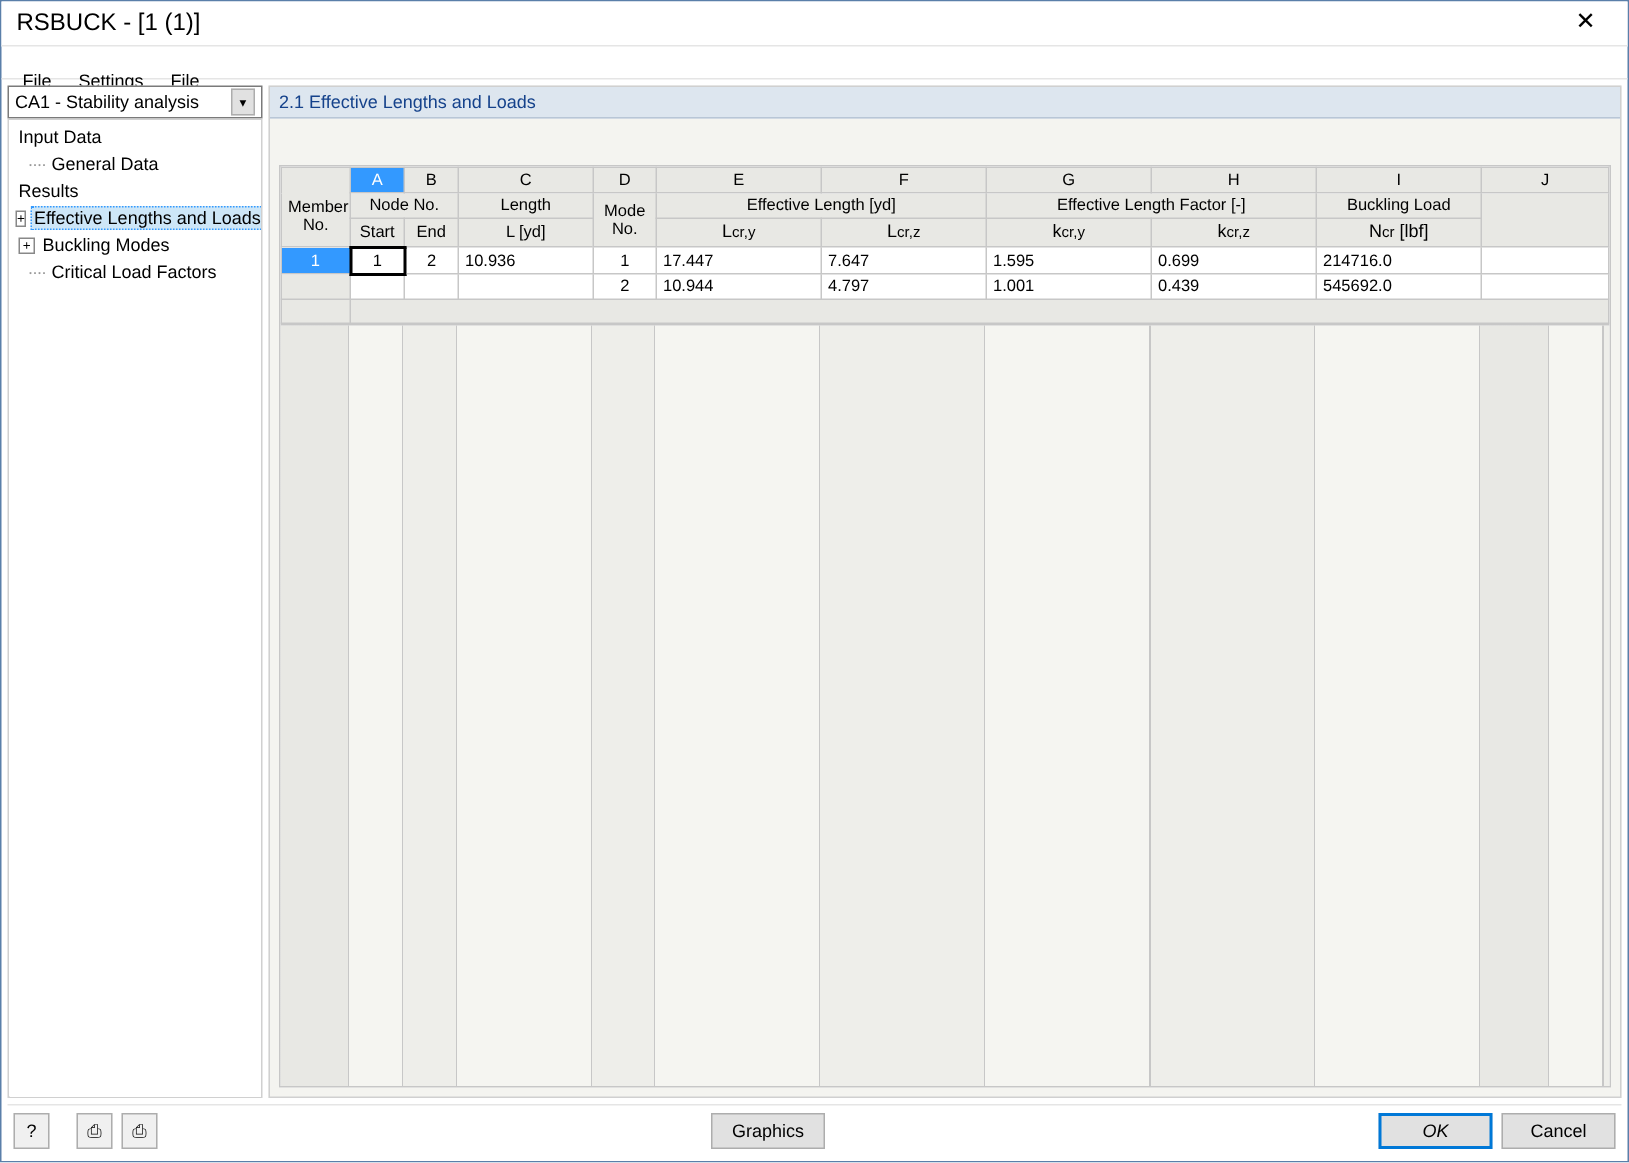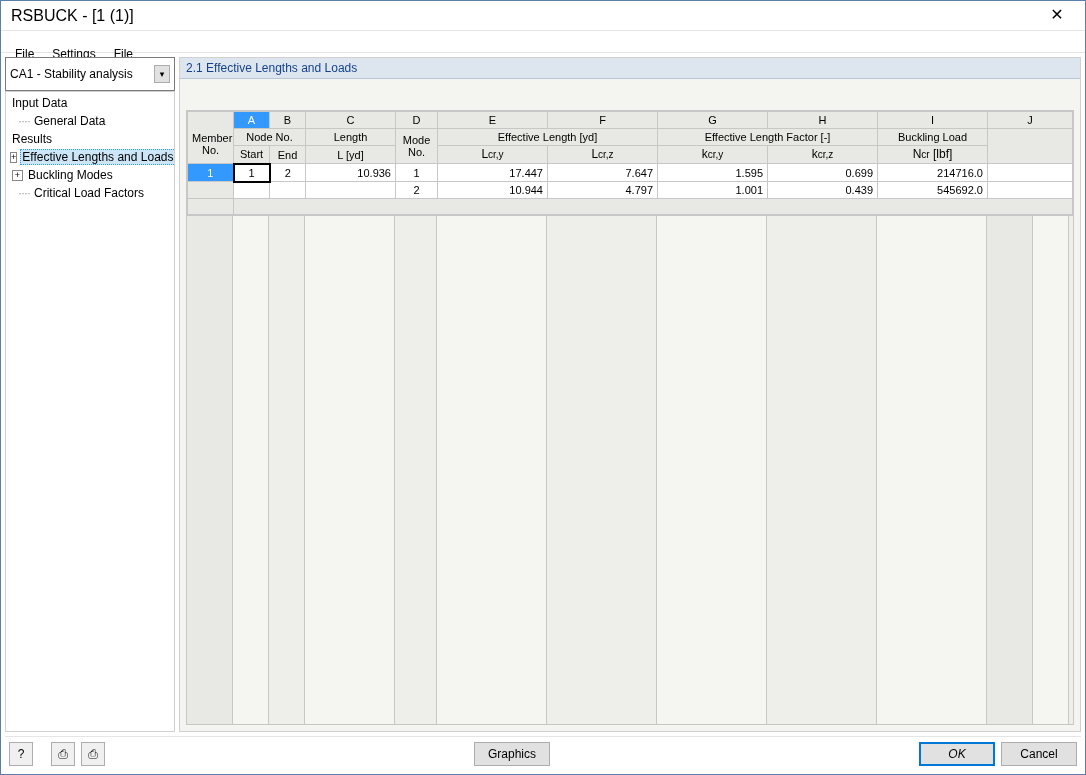--- a/index.html
+++ b/index.html
@@ -12,21 +12,21 @@
 .titlebar .close { width: 40px; height: 28px; text-align: center; line-height: 26px; font-size: 16px; cursor: pointer; }
 
 .menubar { height: 22px; display: flex; align-items: center; padding: 0 6px; gap: 2px; border-bottom: 1px solid #e5e5e5; }
 .menubar .mi { padding: 2px 8px; cursor: pointer; margin-top: 25px; }
 
 .client { flex: 1; display: flex; flex-direction: column; padding: 4px; gap: 4px; }
 
 .upper { flex: 1; display: flex; gap: 4px; min-height: 0; }
 
 .leftpane { width: 170px; display: flex; flex-direction: column; }
-.combo { height: 22px; border: 1px solid #7a7a7a; display: flex; align-items: center; padding: 16px 4px; background: #fff; }
+.combo { height: 22px; border: 1px solid #7a7a7a; display: flex; align-items: center; padding: 4px 4px; background: #fff; }
 .combo .ct { flex: 1; overflow: hidden; white-space: nowrap; }
 .combo .dd { width: 16px; height: 18px; background: #e1e1e1; border: 1px solid #adadad; text-align: center; line-height: 16px; font-size: 9px; }
 
 .tree { flex: 1; border: 1px solid #d0d0d0; background: #fff; overflow: auto; padding: 2px 0; }
 .tn { padding: 1px 2px 1px 4px; white-space: nowrap; display: flex; align-items: center; }
 .tn .tw { width: 11px; height: 11px; border: 1px solid #888; text-align: center; line-height: 9px; font-size: 9px; margin-right: 3px; cursor: pointer; }
 .tn .sp { display: inline-block; }
 .tn .dots { color: #999; letter-spacing: -1px; margin-right: 2px; }
 .tn .lab { padding: 1px 2px; cursor: pointer; }
 .tn.sel .lab { background: #cde6f7; border: 1px dotted #3399ff; padding: 0 1px; }
@@ -44,21 +44,21 @@
 table.grid col.cE { width: 110px; }
 table.grid col.cF { width: 110px; }
 table.grid col.cG { width: 110px; }
 table.grid col.cH { width: 110px; }
 table.grid col.cI { width: 110px; }
 table.grid col.cJ { width: auto; }
 
 .grid th, .grid td { border: 1px solid #c7c7c7; padding: 0 4px; height: 16px; line-height: 16px; font-size: 11px; overflow: hidden; }
 .grid thead th { background: #e8e8e4; font-weight: 400; text-align: center; }
 .grid thead th.colsel { background: #3399ff; color: #fff; }
-.grid tbody td { background: #fff; text-align: right; }
+.grid tbody td { background: #fff; }
 .grid tbody td.rowh { background: #e8e8e4; text-align: center; }
 .grid tbody td.rowh.sel { background: #3399ff; color: #fff; }
 .grid tbody td.cellsel { border: 2px solid #000; padding: 0 3px; text-align: center; }
 .grid tbody td.c { text-align: center; }
 
 .gridbody { flex: 1; background: repeating-linear-gradient(
   to right,
   #e8e8e4 0, #e8e8e4 46px,
   #f5f5f1 46px, #f5f5f1 82px,
   #eeeeea 82px, #eeeeea 118px,

